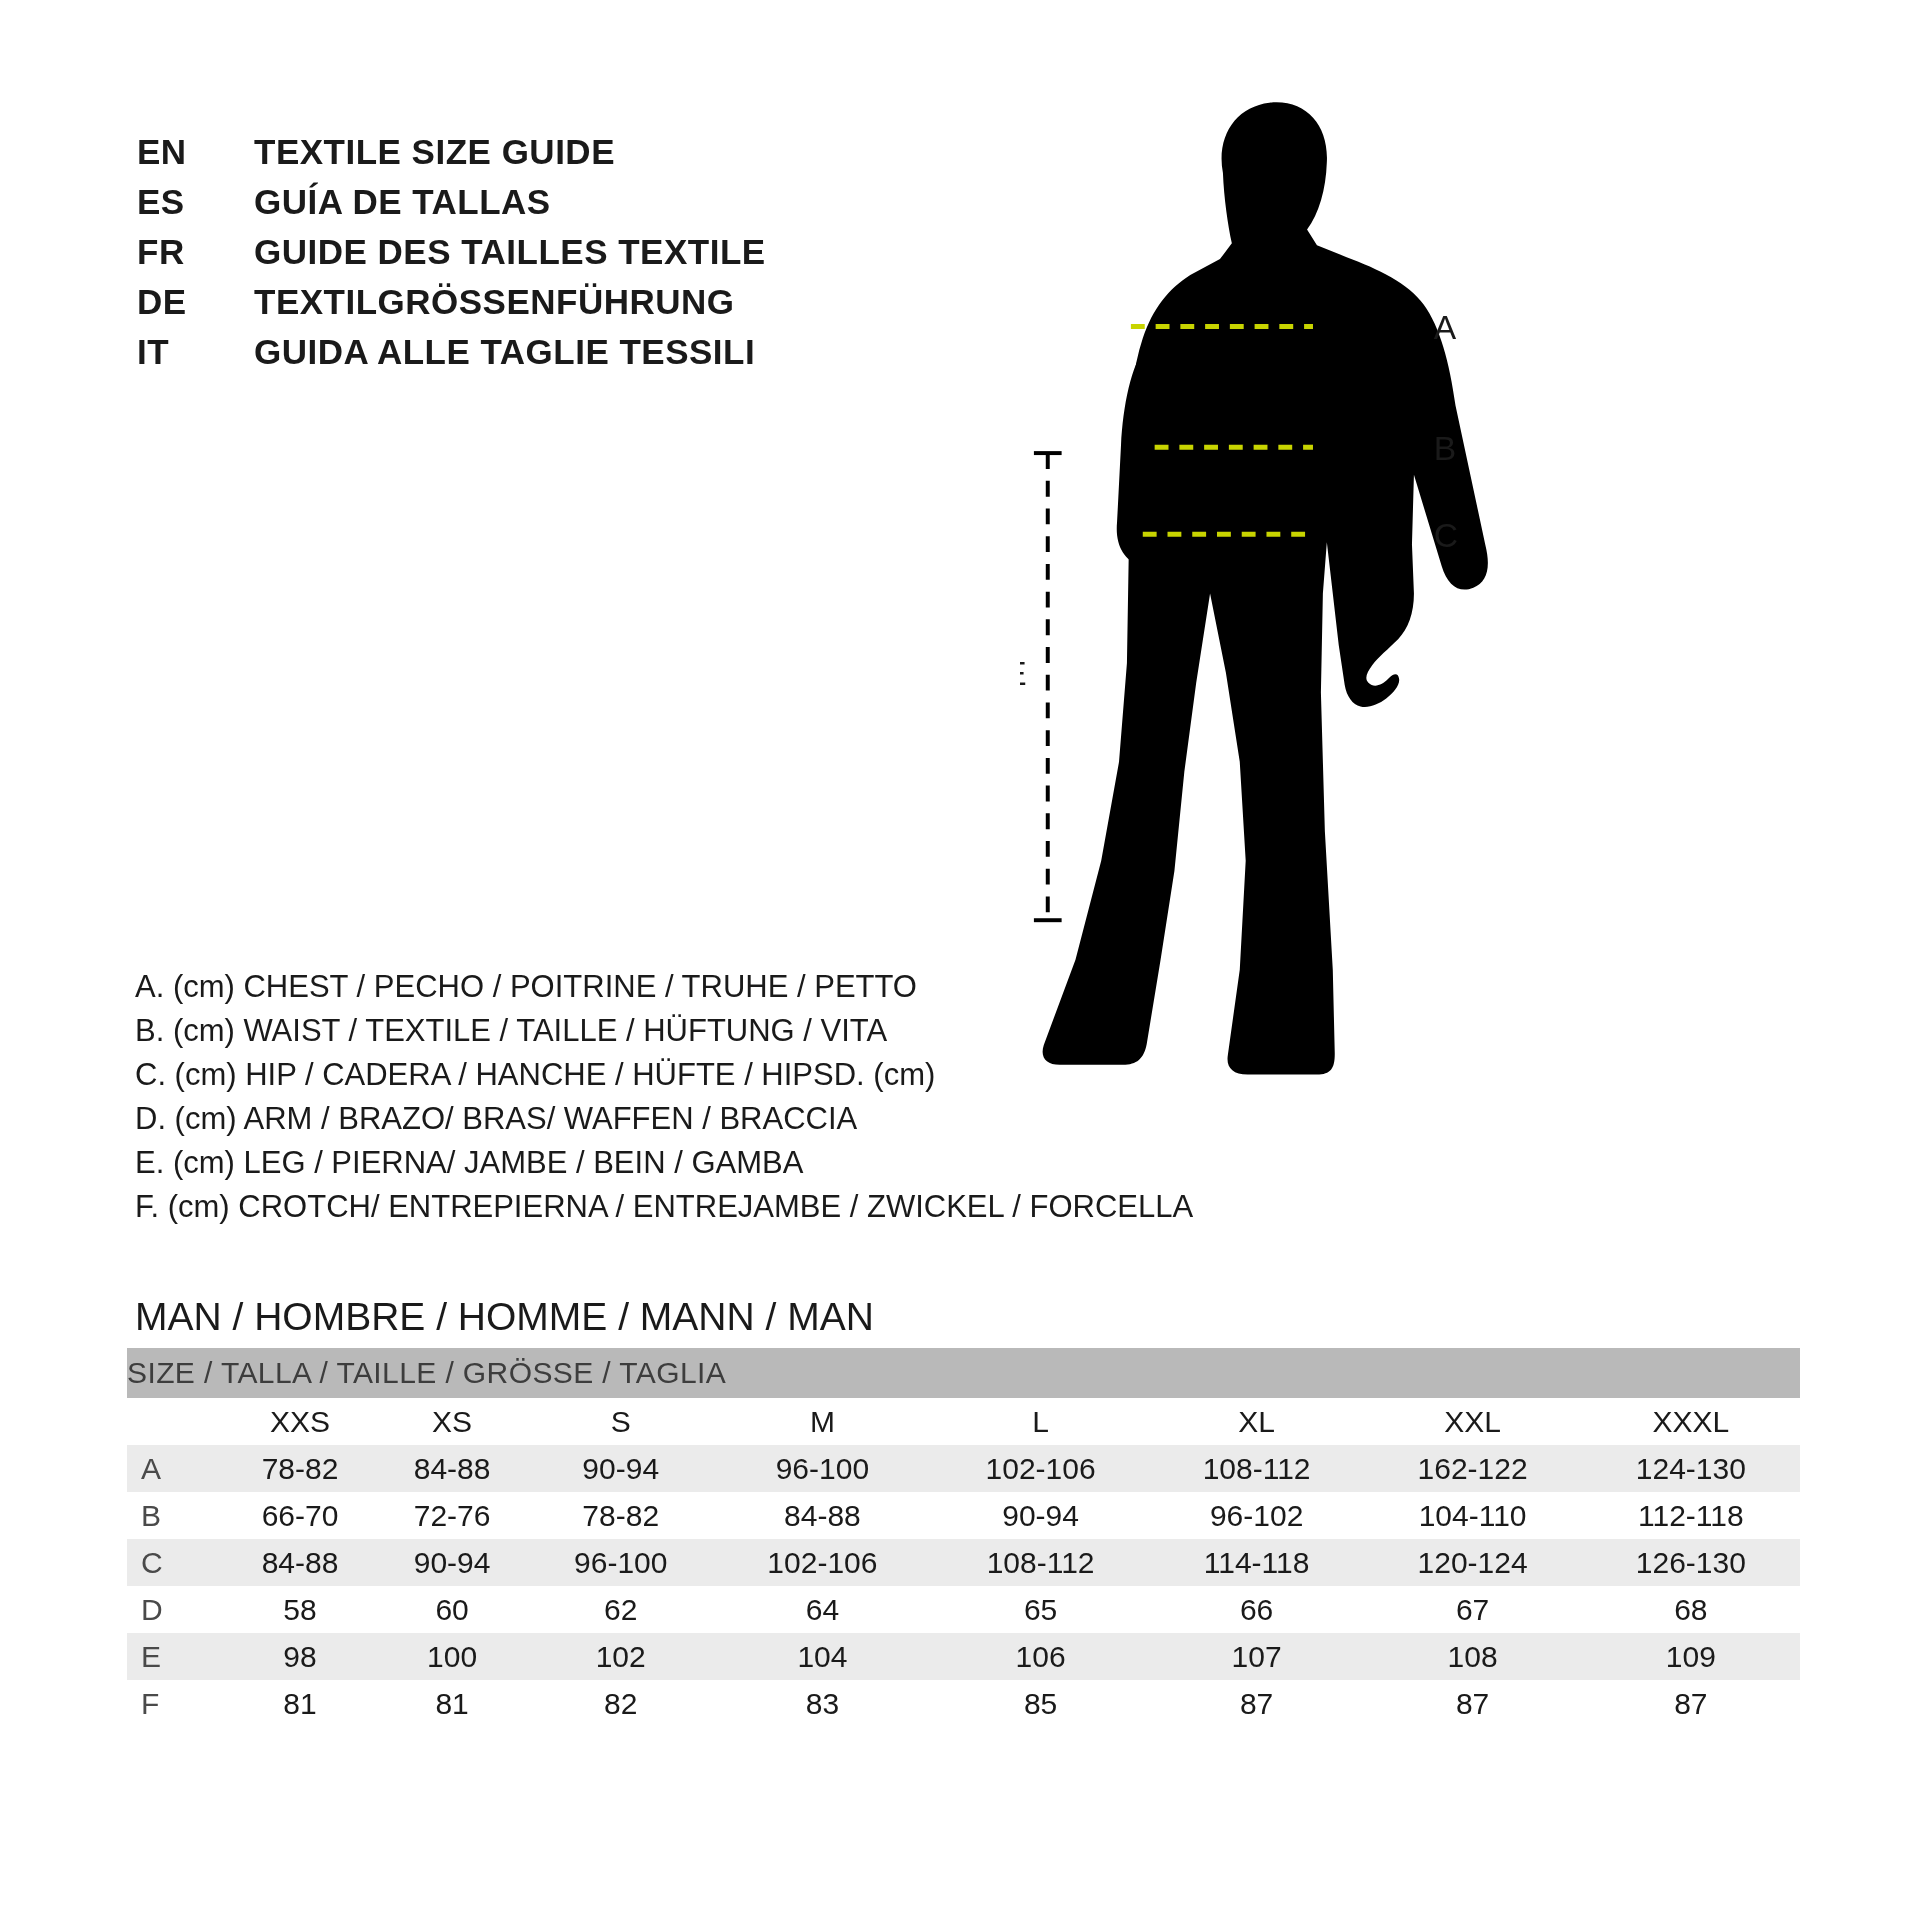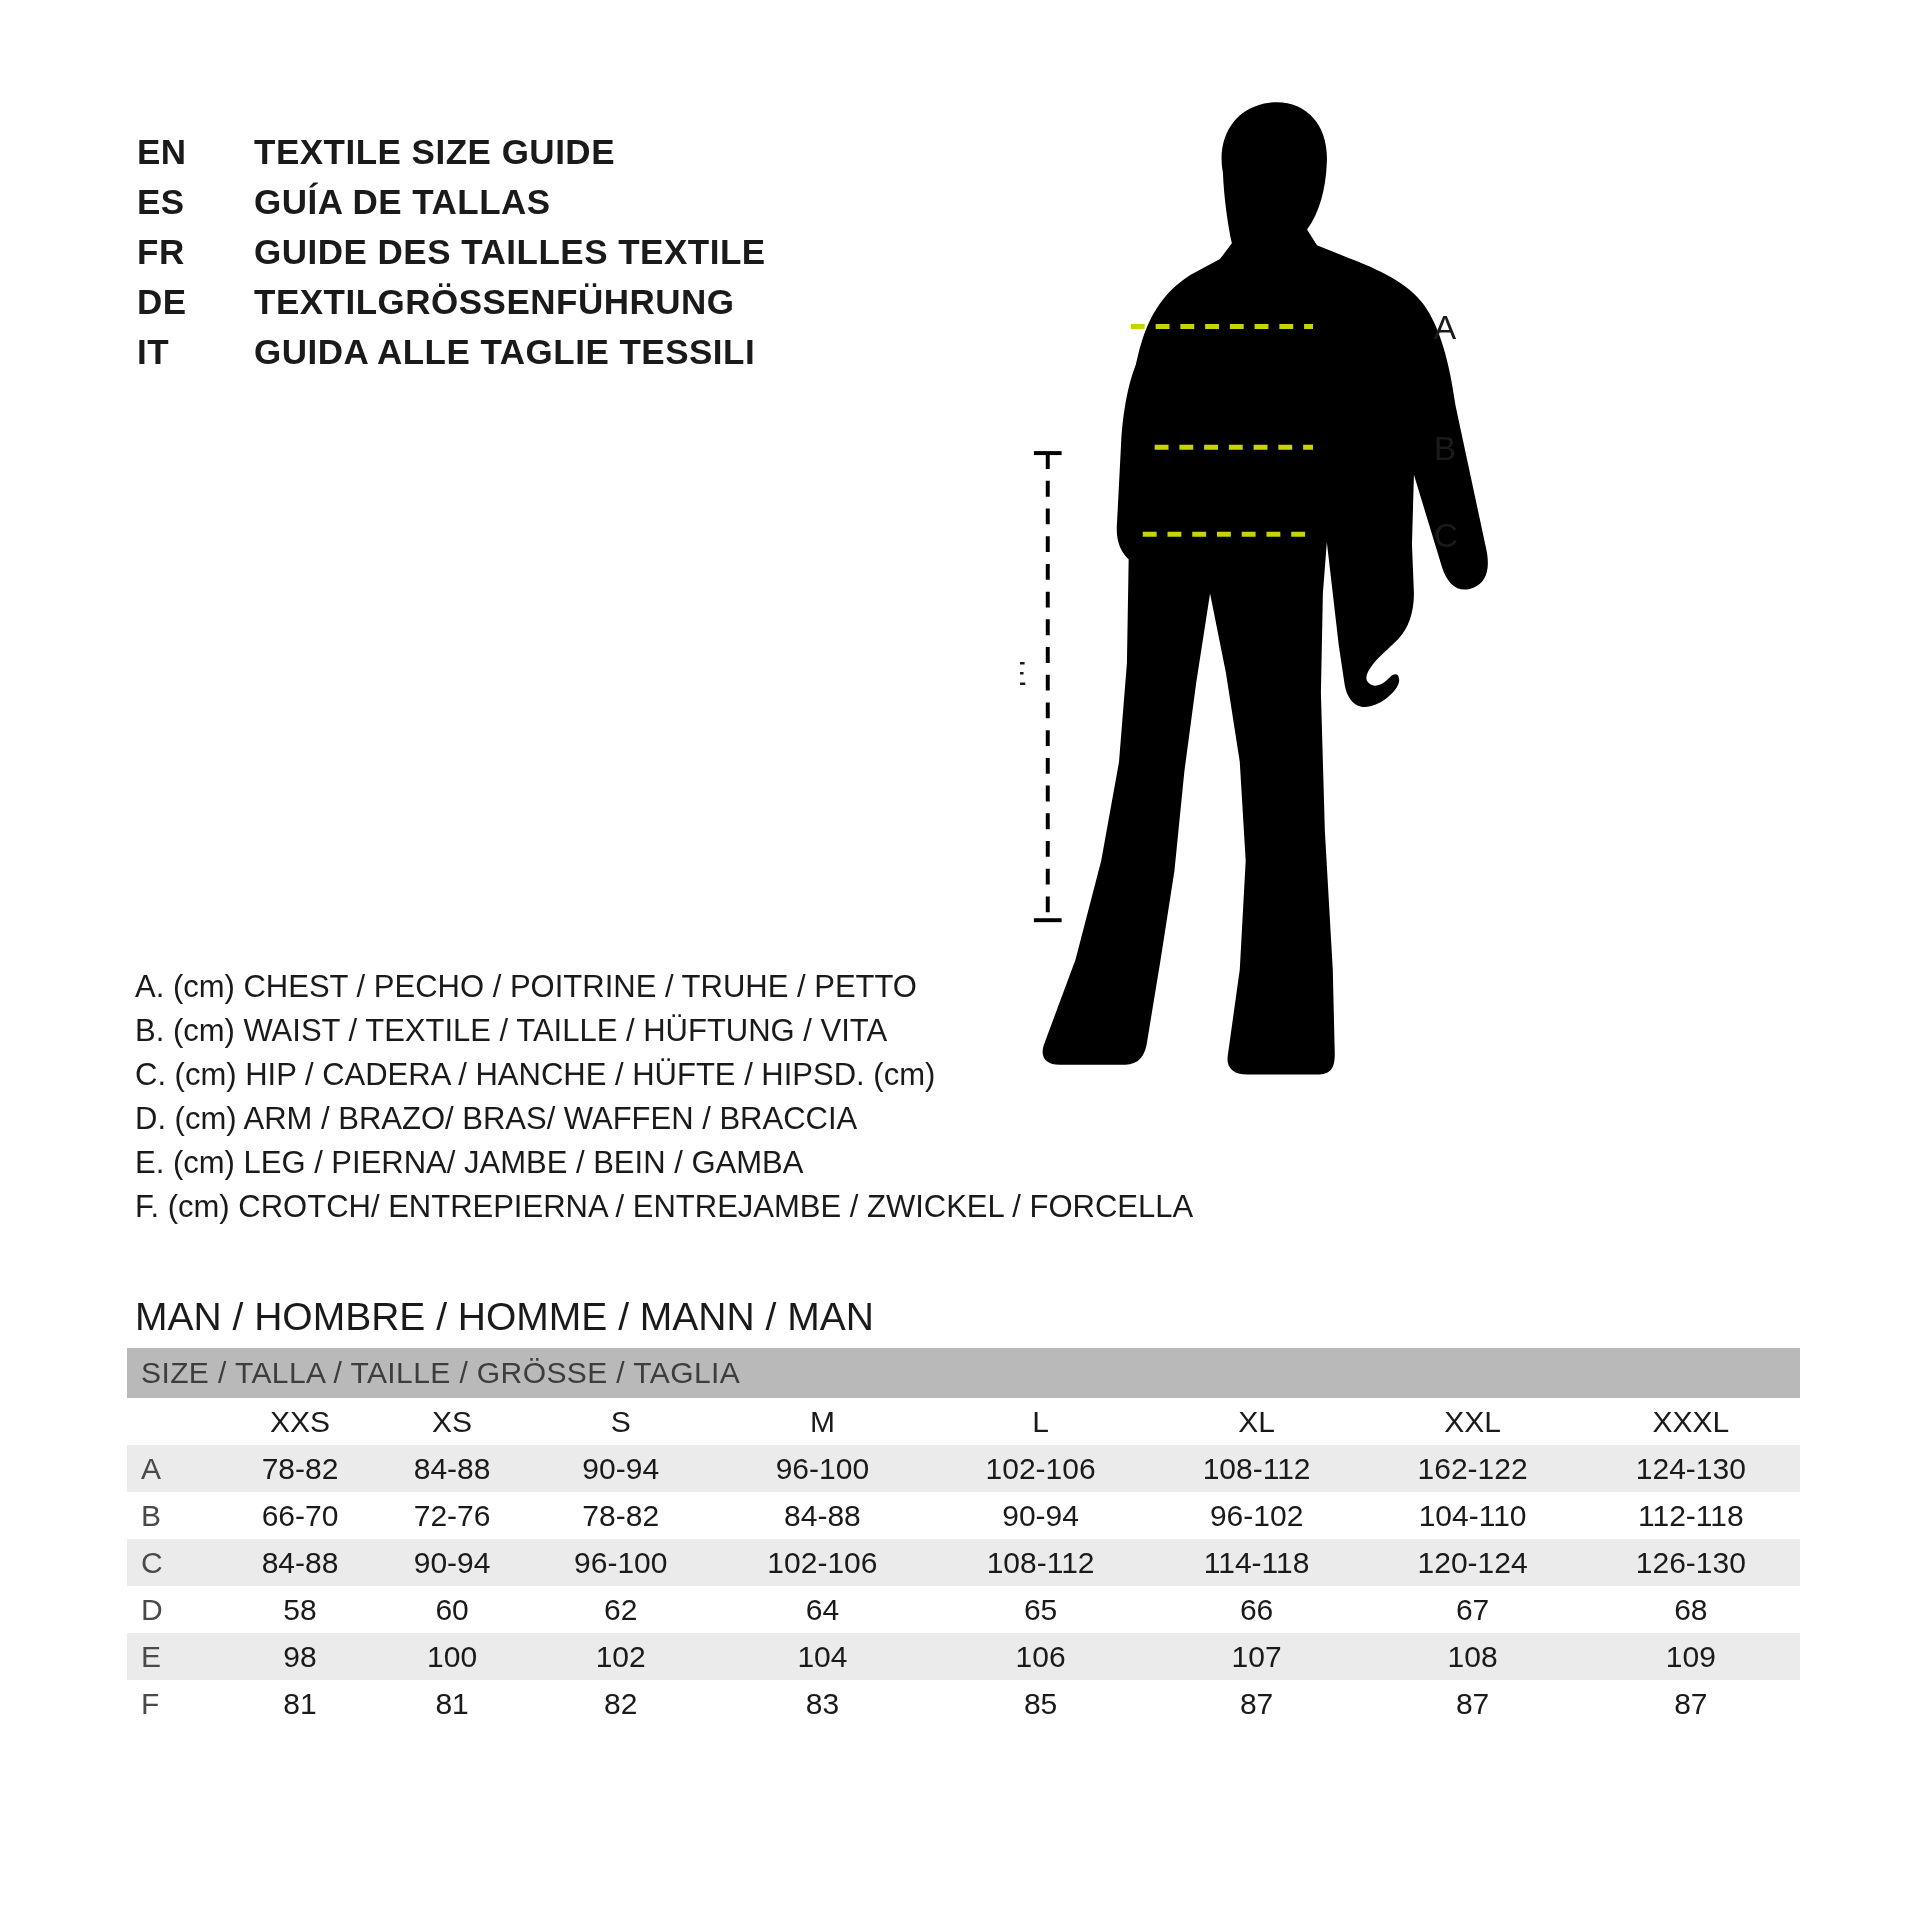--- a/index.html
+++ b/index.html
@@ -82,21 +82,20 @@
   #size-table td, #size-table th {
     padding: 0;
     height: 47px;
     font-weight: normal;
     text-align: center;
     color: #1a1a1a;
   }
   #size-table .hdr-bar td {
     background: #b9b9b9;
     text-align: left;
-    padding-left: 14px;
     height: 50px;
     font-size: 30px;
     color: #3d3d3d;
     letter-spacing: 0.4px;
   }
   #size-table .row-label {
     width: 83px;
     text-align: left;
     padding-left: 14px;
     color: #4a4a4a;

